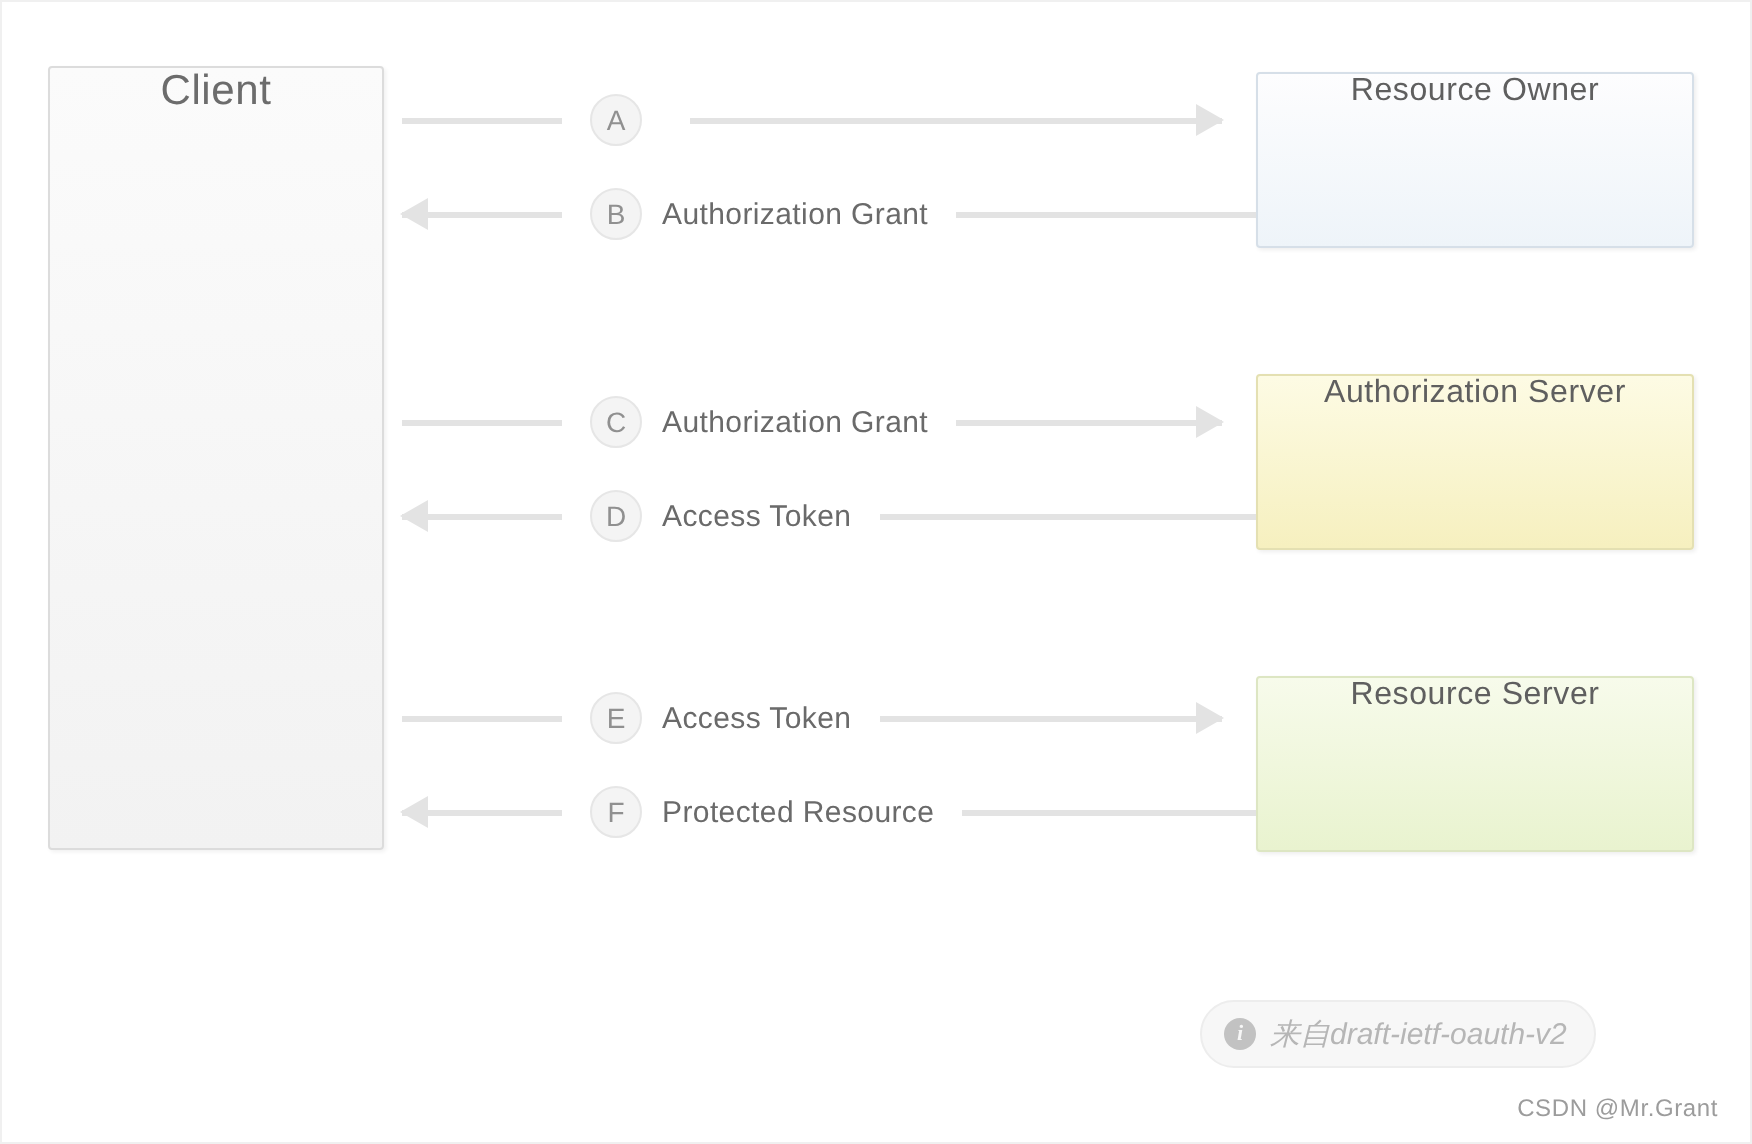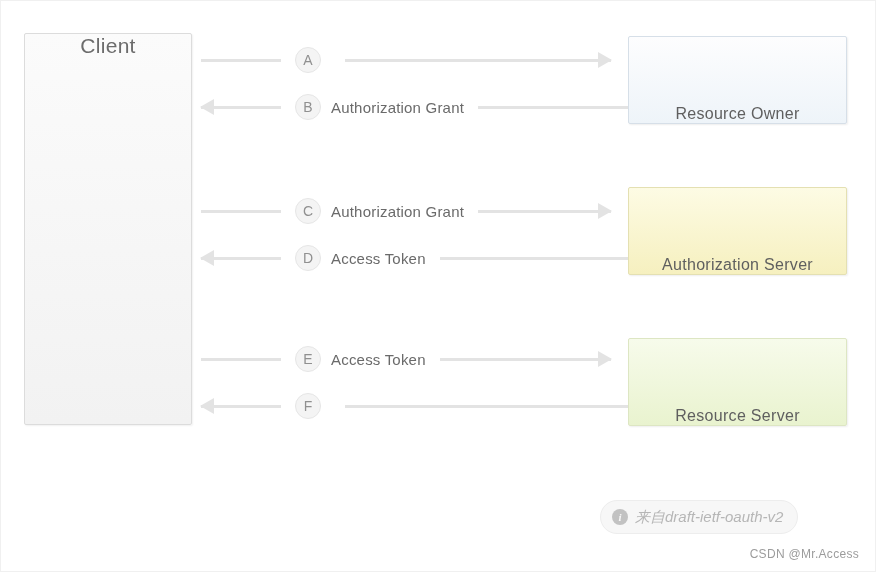--- a/index.html
+++ b/index.html
@@ -47,21 +47,21 @@
 
   
   .node-box {
     position: absolute;
     left: 627px;
     width: 219px;
     height: 88px;
     border-radius: 2px;
     box-sizing: border-box;
     display: flex;
-    align-items: flex-end;
+    align-items: flex-start;
     justify-content: center;
     box-shadow: 1px 1px 2px rgba(0,0,0,0.07);
   }
   .node-label {
     font-size: 16px;
     color: #5f5f5f;
     letter-spacing: 0.3px;
     text-align: center;
   }
   .node-owner {
@@ -265,23 +265,24 @@
   <div class="flow-row row-e outgoing">
     <span class="stub"></span>
     <span class="step-badge">E</span>
     <span class="step-label">Access Token</span>
     <span class="connector arrow-right"></span>
   </div>
 
   <div class="flow-row row-f">
     <span class="stub arrow-left"></span>
     <span class="step-badge">F</span>
+    <span class="step-label">Protected Resource</span>
     <span class="connector"></span>
   </div>
 
   <div class="source-badge">
     <span class="info-icon">i</span>
     <span class="source-text">来自draft-ietf-oauth-v2</span>
   </div>
 
-  <div class="watermark">CSDN @Mr.Access</div>
+  <div class="watermark">CSDN @Mr.Grant</div>
 
 </div>
 
 </body></html>

